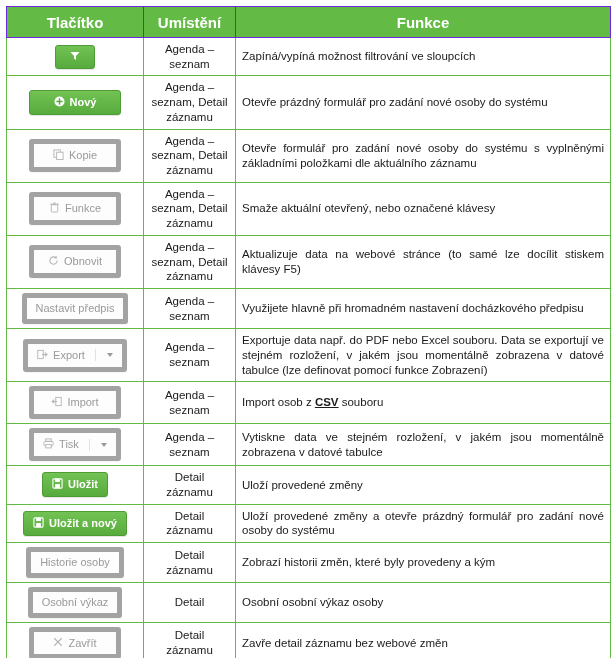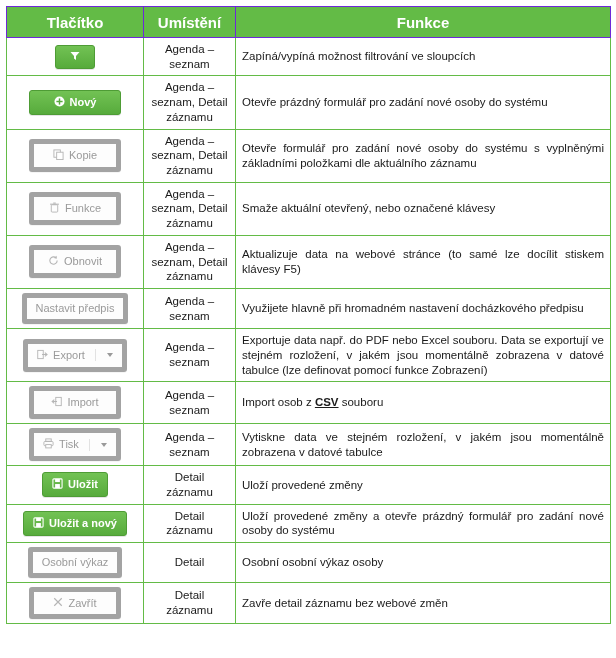--- a/index.html
+++ b/index.html
@@ -309,20 +309,29 @@
                   <rect x="3.4" y="6.6" width="5.2" height="4.4" fill="#ffffff"></rect>
                 </svg>
             </span>
             <span>Uložit a nový</span>
           </span>
         </td>
         <td class="c-loc">Detail záznamu</td>
         <td class="c-fn">Uloží provedené změny a otevře prázdný formulář pro zadání nové osoby do systému</td>
       </tr>
 
+      <tr>
+        <td class="c-btn">
+          <span class="btn light">
+            <span>Historie osoby</span>
+          </span>
+        </td>
+        <td class="c-loc">Detail záznamu</td>
+        <td class="c-fn">Zobrazí historii změn, které byly provedeny a kým</td>
+      </tr>
 
       <tr>
         <td class="c-btn">
           <span class="btn light">
             <span>Osobní výkaz</span>
           </span>
         </td>
         <td class="c-loc">Detail</td>
         <td class="c-fn">Osobní osobní výkaz osoby</td>
       </tr>

